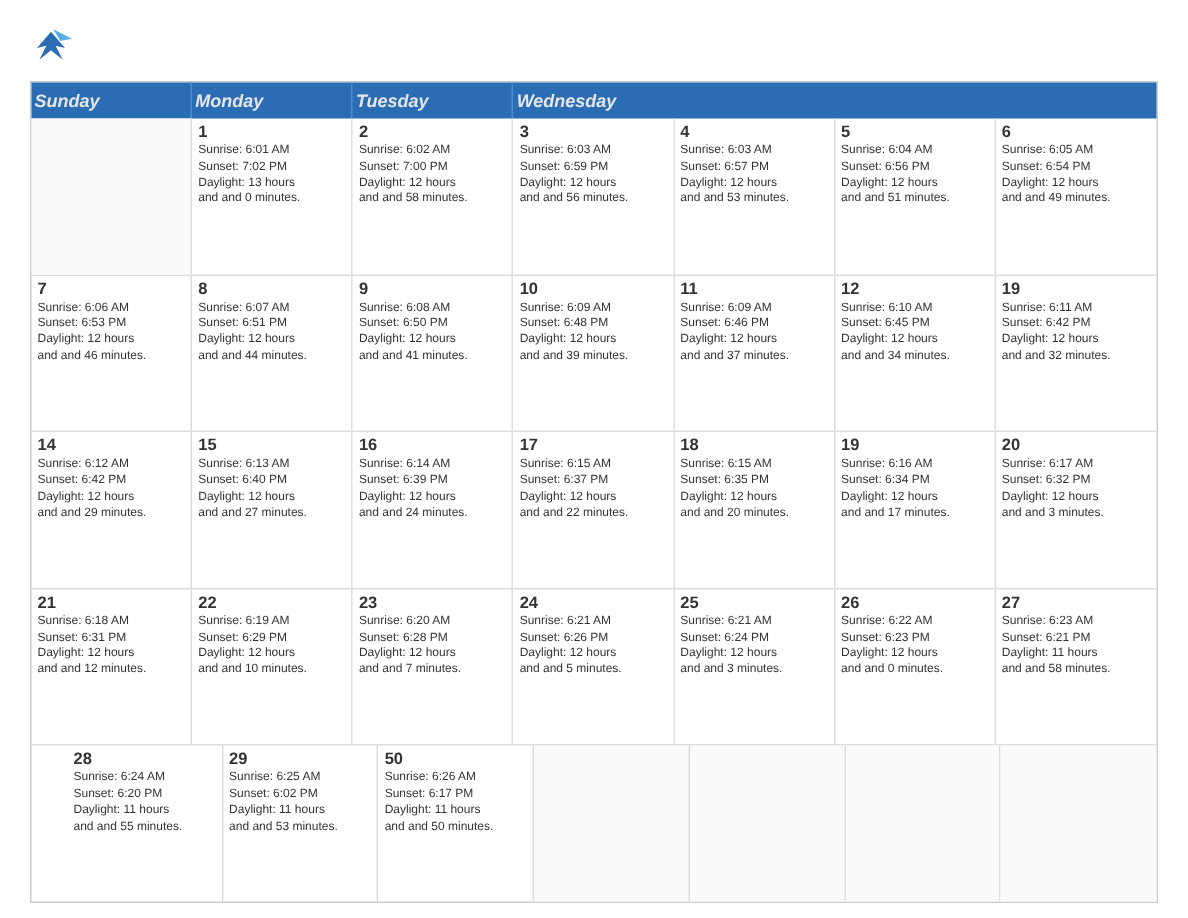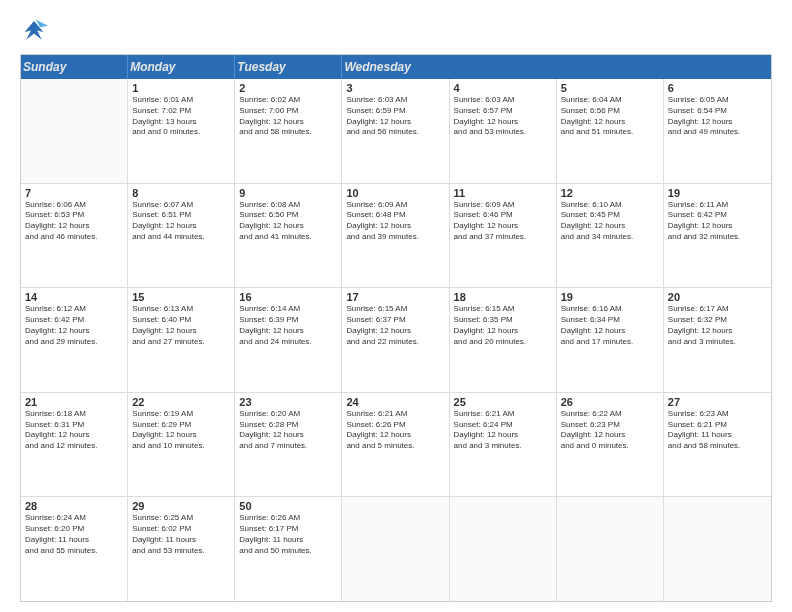--- a/index.html
+++ b/index.html
@@ -79,21 +79,21 @@
       flex: 1;
       display: flex;
       flex-direction: column;
     }
     .cal-row {
       display: grid;
       grid-template-columns: repeat(7, 1fr);
       flex: 1;
       border-bottom: 1px solid #ddd;
     }
-    .cal-row:last-child { border-bottom: none; }
+    .cal-row:last-child { border-bottom: none; margin-left: 24px; }
     .cal-cell {
       border-right: 1px solid #ddd;
       padding: 3px 4px;
       font-size: 8.5px;
       color: #333;
       vertical-align: top;
       min-height: 0;
     }
     .cal-cell:last-child { border-right: none; }
     .cal-cell.empty { background: #fafafa; }

